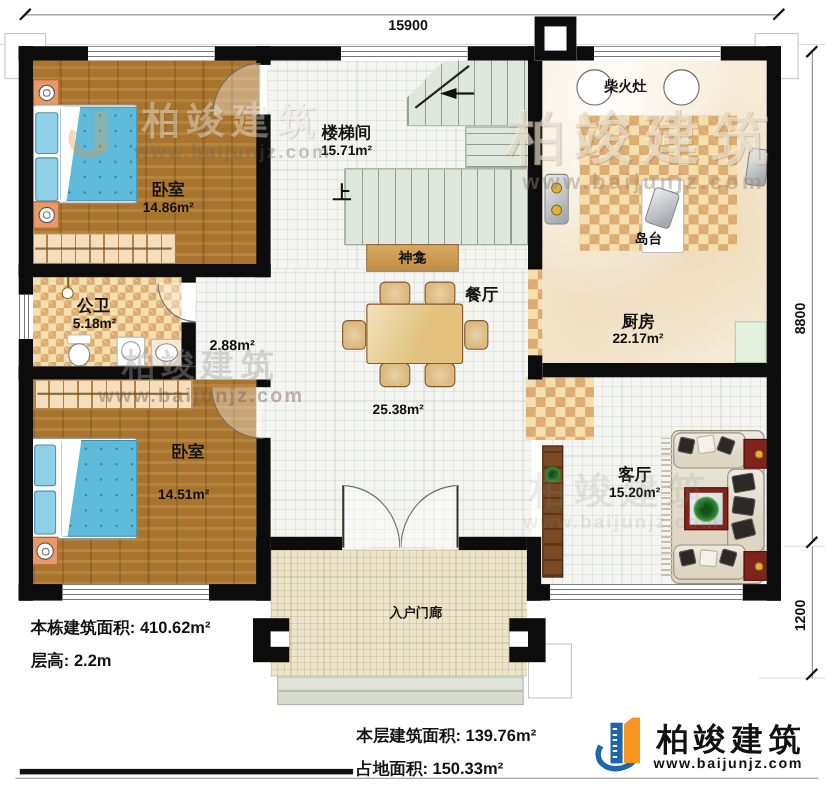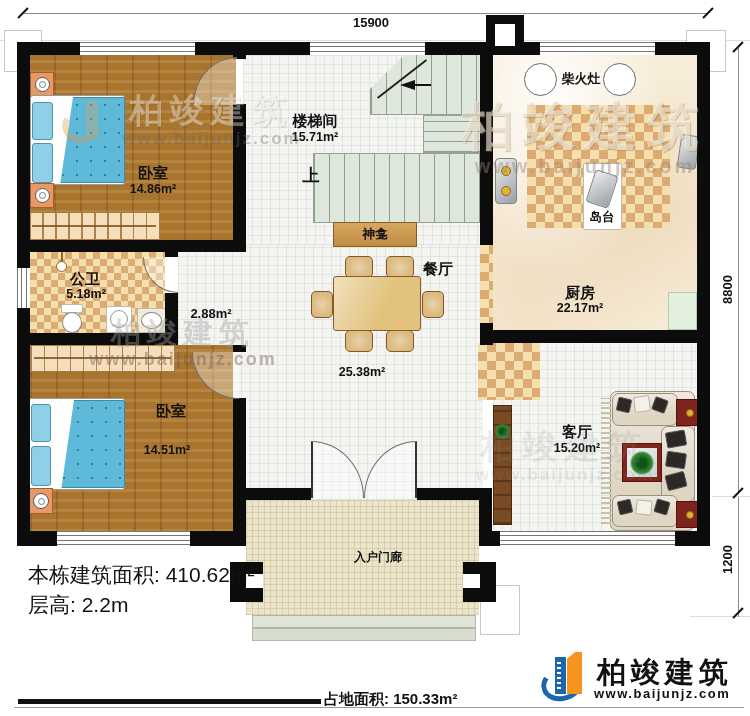--- a/index.html
+++ b/index.html
@@ -70,31 +70,31 @@
           display:flex;align-items:center;justify-content:center;}
   .tvcab{background:#7a4a22;border:1px solid #4a2a10;
     background-image:repeating-linear-gradient(0deg,rgba(0,0,0,.25) 0 2px,transparent 2px 14px);}
   .greenmat{background:#e4f0de;border:1px solid #b6ccae;}
   .whitebox{background:#fff;border:1px solid #bbb;border-radius:2px;}
   .toiletbowl{background:#fff;border:1.5px solid #888;border-radius:50%;}
   .outline{background:#fff;border:1px solid #c6c6c6;}
   
   .rname{font-weight:700;font-size:15px;text-align:center;line-height:1.1;white-space:nowrap;}
   .rarea{font-weight:700;font-size:12.5px;text-align:center;line-height:1;white-space:nowrap;}
-  .slabel{font-weight:700;font-size:12.5px;text-align:center;line-height:1.2;white-space:nowrap;}
+  .slabel{font-weight:700;font-size:12.5px;text-align:left;line-height:1.2;white-space:nowrap;}
   .dimtxt{font-weight:700;font-size:13px;text-align:center;white-space:nowrap;}
   .tick{width:14px;height:2px;background:#111;transform:rotate(-45deg);}
   .dimline{background:#8a8a8a;}
   .extline{background:#ddd;}
   
   .wm{pointer-events:none;text-align:center;z-index:9;}
   .wm .wmname{font-weight:900;line-height:1.1;white-space:nowrap;}
   .wm .wmsite{font-weight:700;white-space:nowrap;}
   
-  .statline{font-weight:400;font-size:21px;white-space:nowrap;}
+  .statline{font-weight:700;font-size:15px;white-space:nowrap;}
   .bigtitle{font-weight:700;font-size:42px;letter-spacing:3px;white-space:nowrap;}
   .scaletxt{font-size:33px;font-weight:400;letter-spacing:1px;white-space:nowrap;}
   .tbline{font-weight:700;font-size:15px;white-space:nowrap;}
   .brandname{font-weight:900;font-size:29px;letter-spacing:5px;white-space:nowrap;}
   .brandsite{font-weight:800;font-size:13px;letter-spacing:1.5px;white-space:nowrap;}
 </style>
 </head>
 <body>
 
 <div class="stage">
@@ -330,20 +330,24 @@
     <span>本栋建筑面积:</span>
     <span>410.62m²</span>
   </div>
   <div class="p statline" style="left:28px;top:591px">
     <span>层高:</span>
     <span>2.2m</span>
   </div>
 
   <div class="p" style="left:18px;top:699px;width:303px;height:5px;background:#111"></div>
   <div class="p" style="left:14px;top:707px;width:730px;height:1px;background:#9a9a9a"></div>
+  <div class="p tbline" style="left:324px;top:660px">
+    <span>本层建筑面积:</span>
+    <span>139.76m²</span>
+  </div>
   <div class="p tbline" style="left:324px;top:690px">
     <span>占地面积:</span>
     <span>150.33m²</span>
   </div>
 
   <div class="p" style="left:540px;top:649px;width:54px;height:58px">
     <div class="p" style="left:1px;top:18px;width:42px;height:34px;border:5px solid transparent;border-left-color:#1c66ad;border-bottom-color:#1c66ad;border-radius:50%;transform:rotate(-15deg)"></div>
     <div class="p" style="left:27px;top:3px;width:15px;height:42px;background:#f7941d;clip-path:polygon(0 16%,55% 0,100% 0,100% 100%,0 100%)"></div>
     <div class="p" style="left:15px;top:8px;width:11px;height:37px;background:#1c66ad"></div>
     <div class="p" style="left:17px;top:12px;width:4px;height:28px;background:repeating-linear-gradient(0deg,#fff 0 2px,transparent 2px 5px)"></div>

